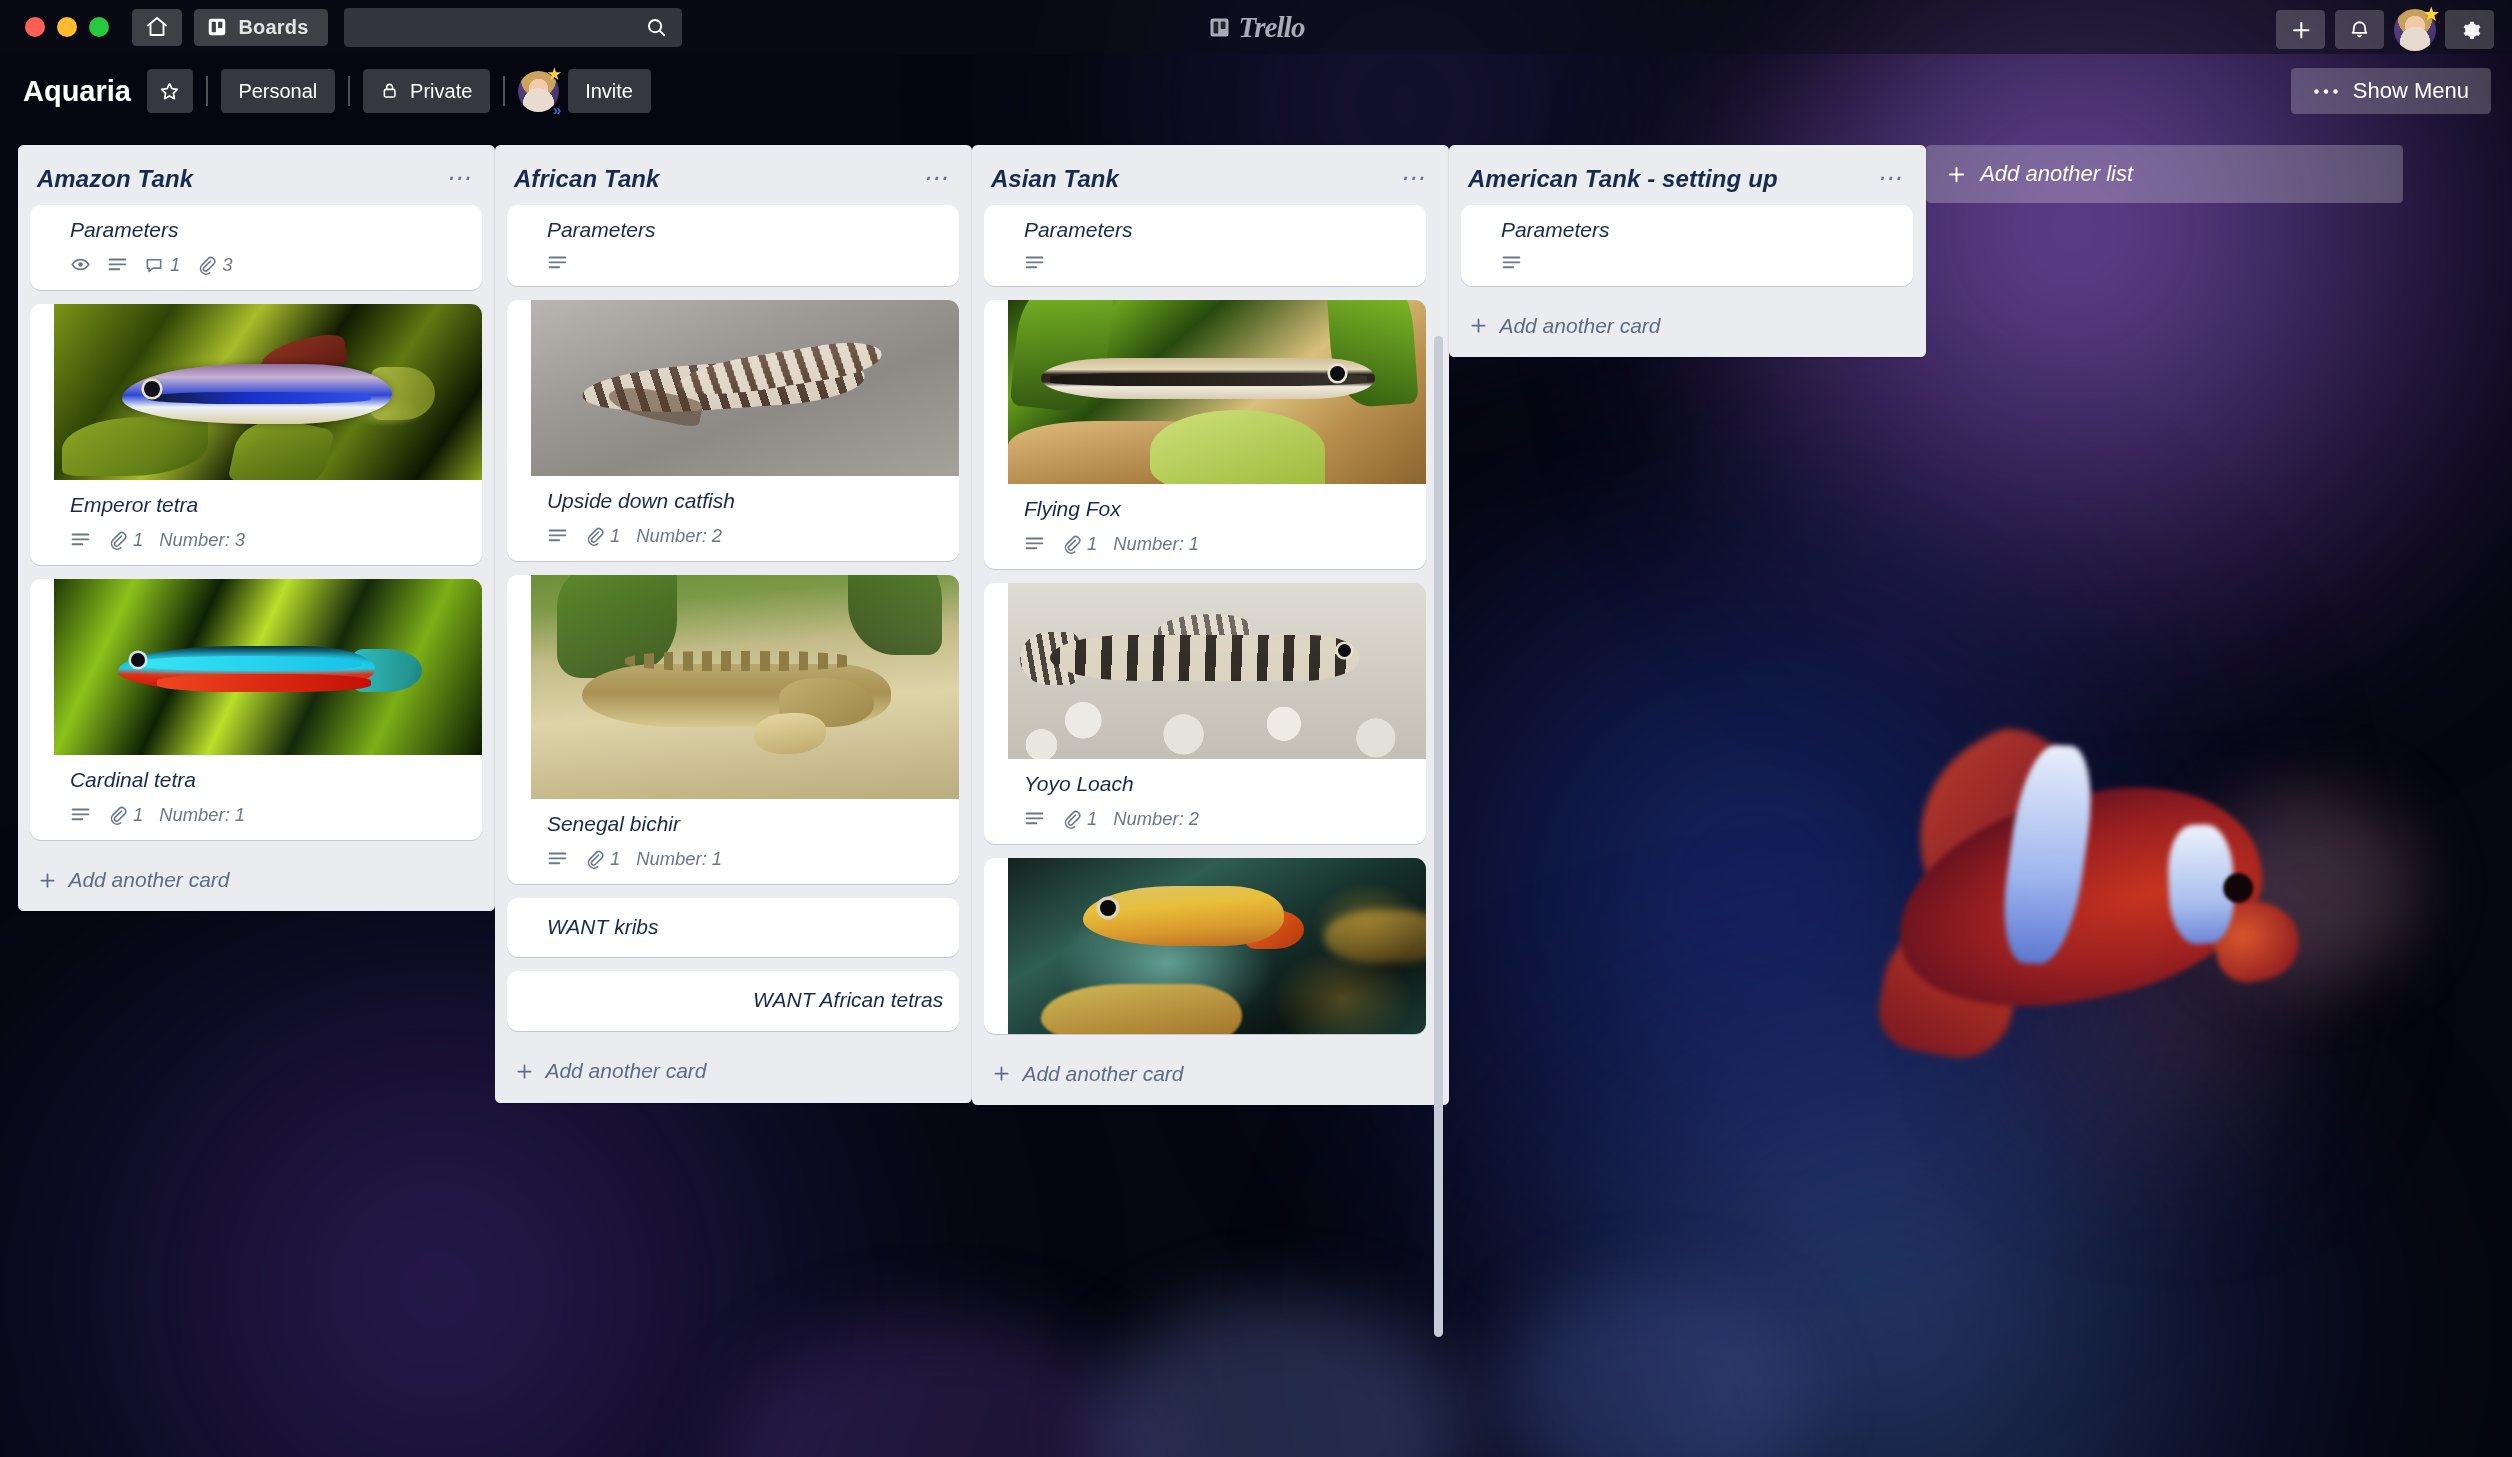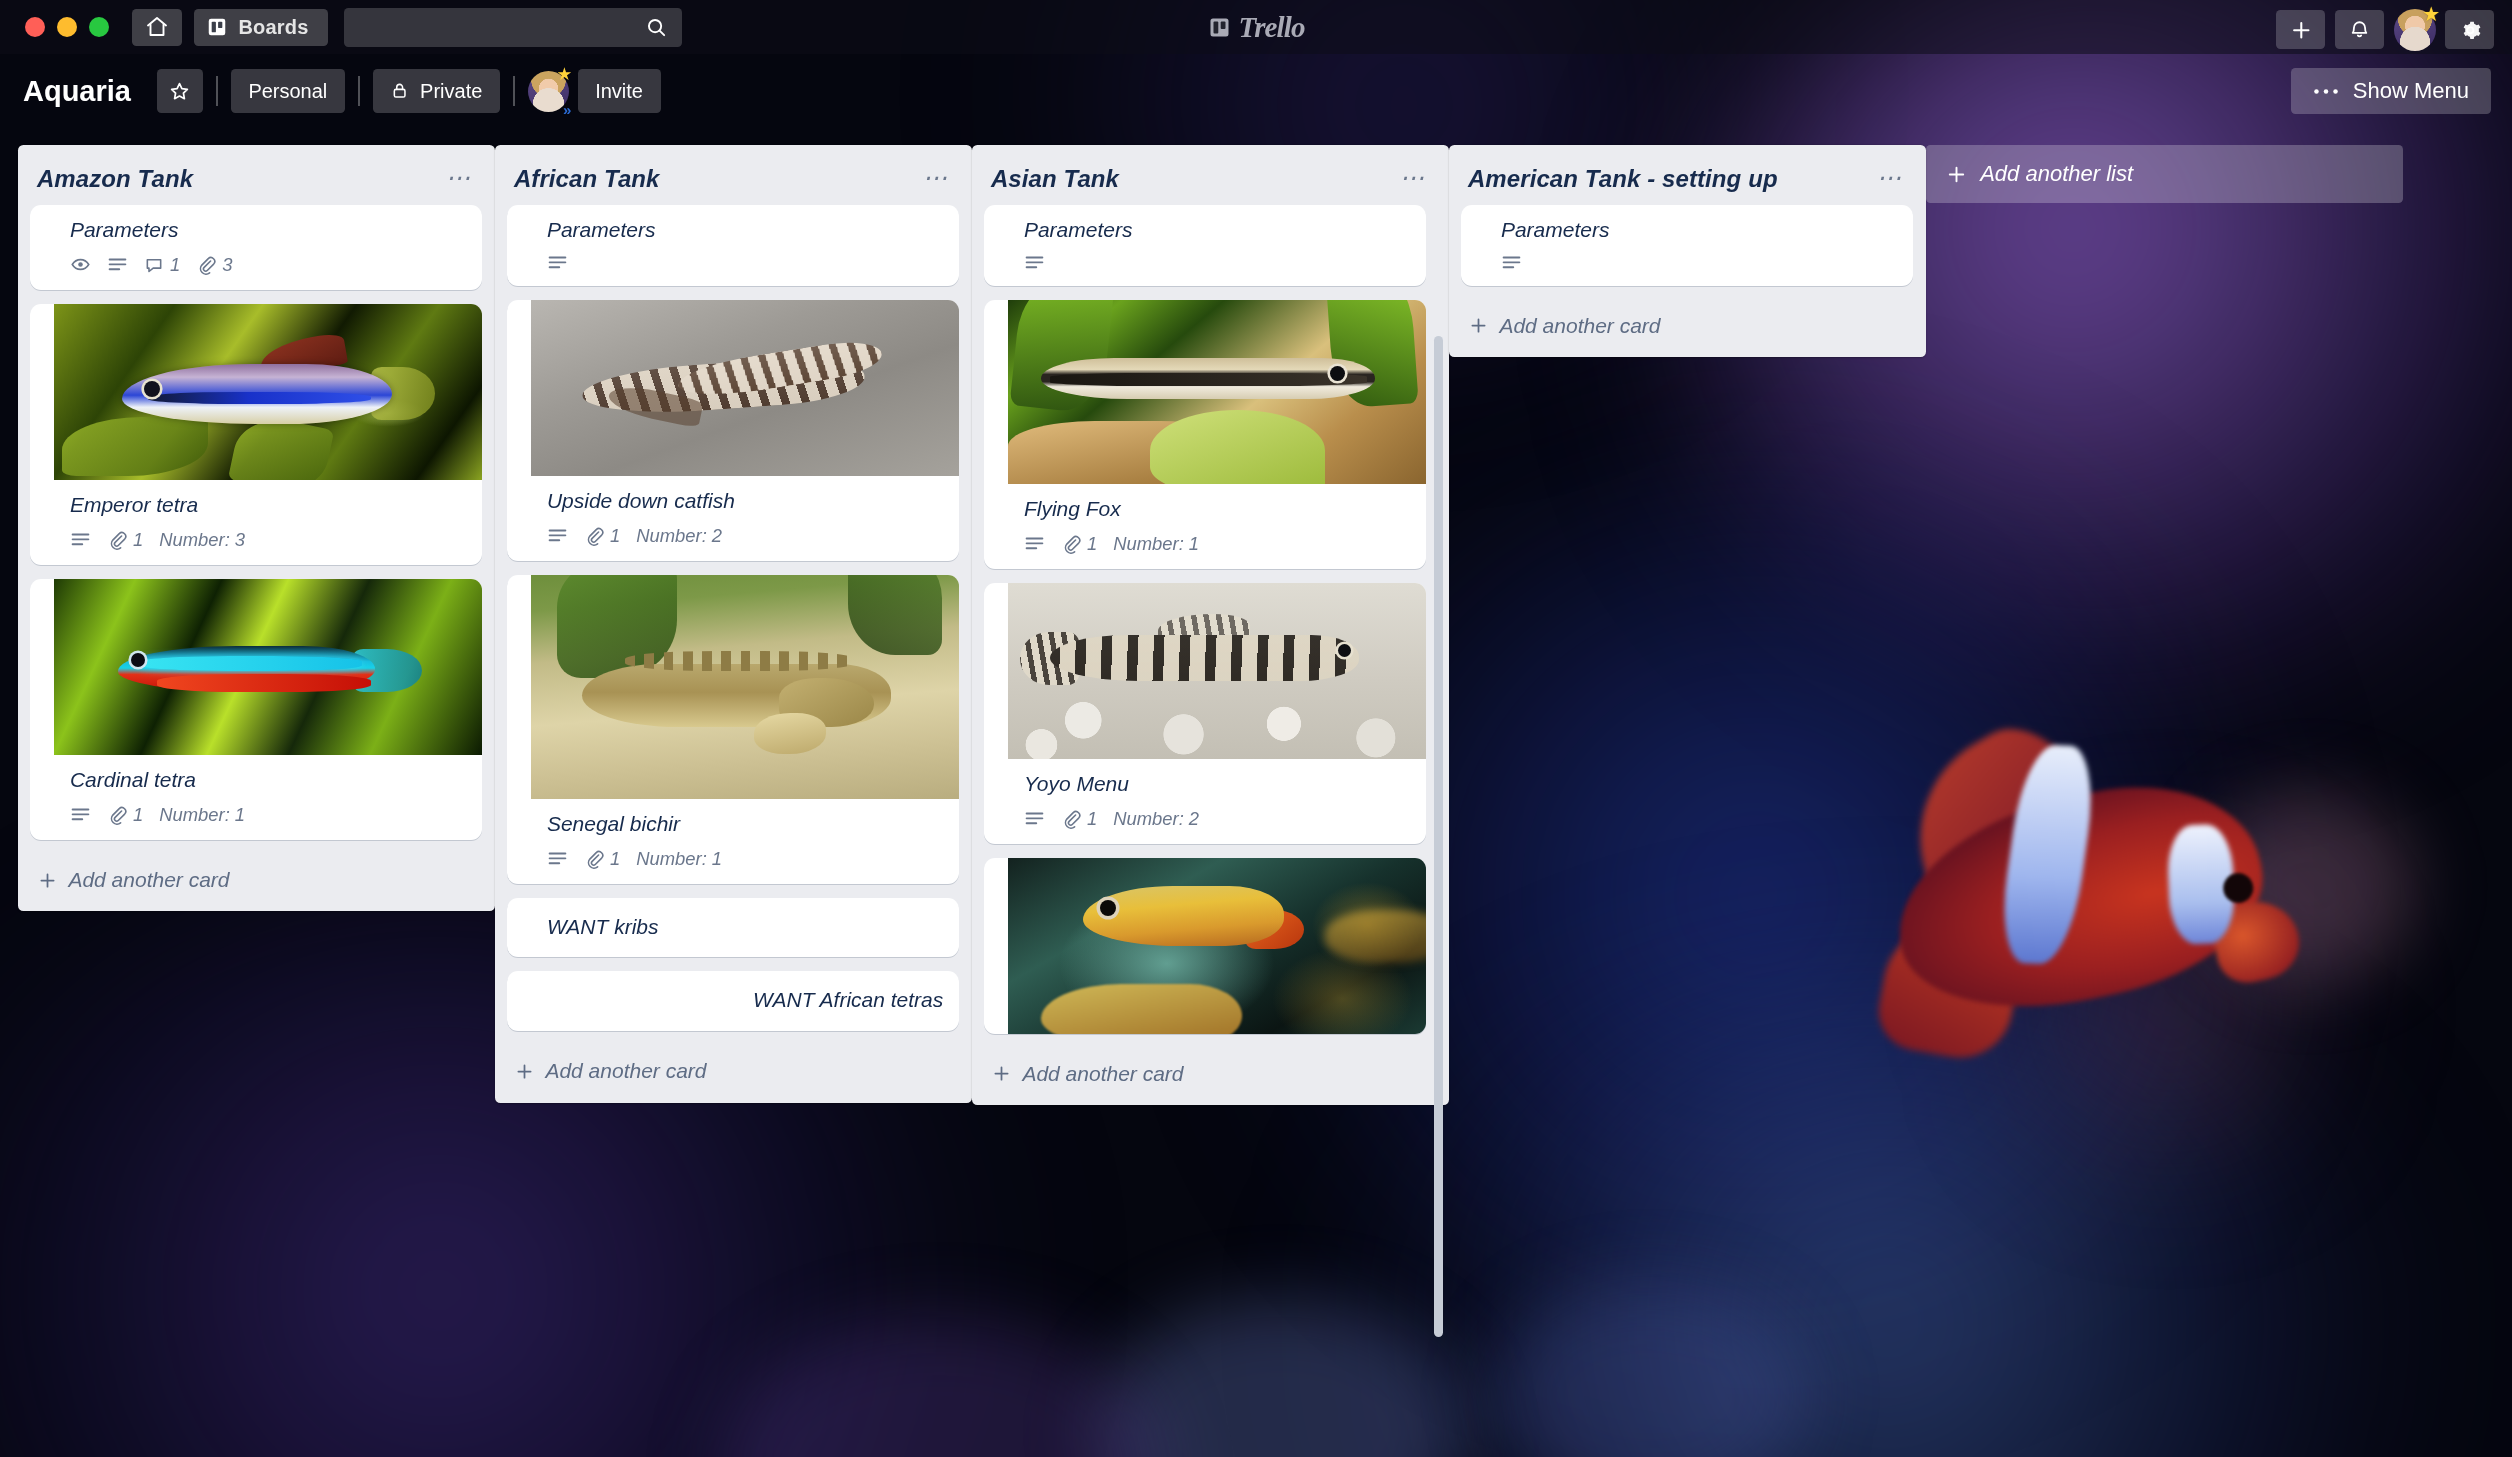--- a/index.html
+++ b/index.html
@@ -226,21 +226,21 @@
   #boardheader {
     position: absolute;
     left: 0; top: 54px;
     width: 2512px; height: 74px;
     display: flex; align-items: center;
     padding-left: 23px;
     z-index: 9;
   }
   #boardtitle {
     color: #fff; font-size: 29px; font-weight: bold;
-    margin-right: 26px;
+    margin-right: 16px;
   }
   .hbtn {
     height: 44px;
     background: rgba(255,255,255,0.2);
     border-radius: 4.4px;
     display: flex; align-items: center; gap: 10.5px;
     padding: 0 17.6px;
     color: #fff; font-size: 20px;
     cursor: pointer;
   }
@@ -1106,21 +1106,21 @@
       </div>
 
       <div class="card">
         <div class="cover cov-yoyo card-cover">
           <div class="tail"></div>
           <div class="dorsalfin"></div>
           <div class="fish"></div>
           <div class="fineye"></div>
         </div>
         <div class="card-body">
-          <div class="card-title">Yoyo Menu</div>
+          <div class="card-title">Yoyo Loach</div>
           <div class="badges">
             <span class="badge">
               <span class="icon">
                 <svg width="21" height="17.6" viewBox="0 0 24 20" stroke="#6b778c" stroke-width="2.2" stroke-linecap="round">
                     <path d="M3 4h18M3 9.5h18M3 15h11"></path>
                   </svg>
               </span>
             </span>
             <span class="badge">
               <span class="icon">

